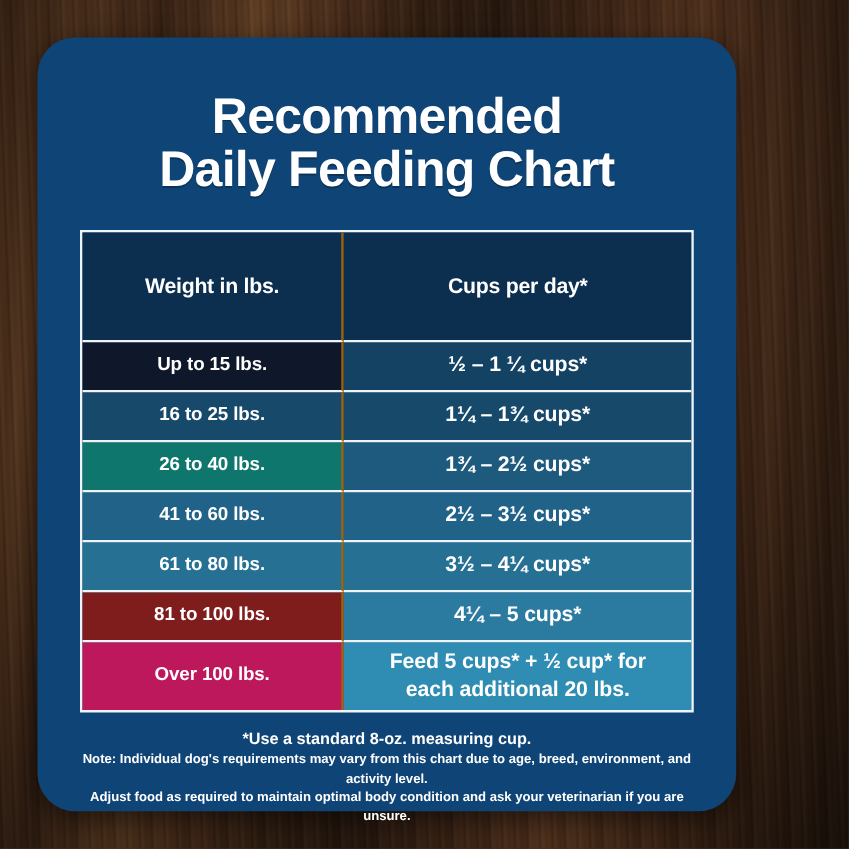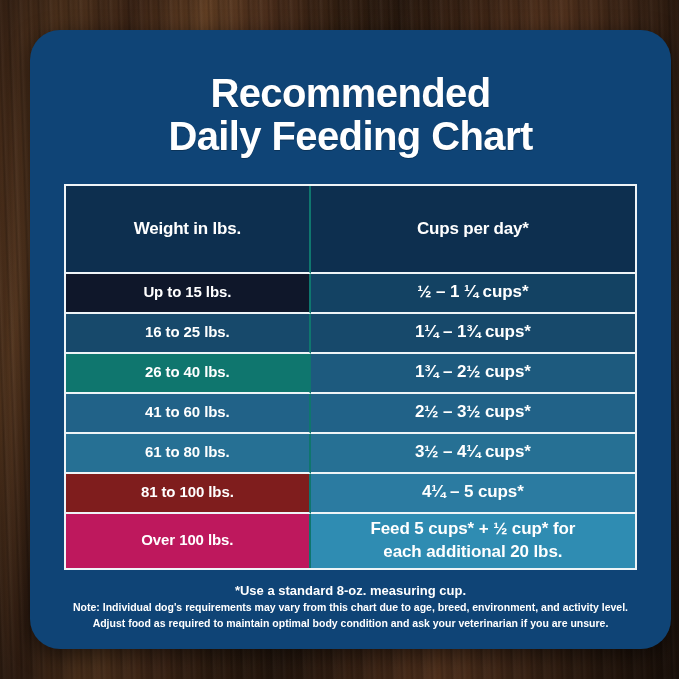--- a/index.html
+++ b/index.html
@@ -50,21 +50,21 @@
   }
   #wood-vignette {
     position:absolute; inset:0;
     background:radial-gradient(ellipse at 50% 45%, rgba(0,0,0,0) 40%, rgba(0,0,0,0.45) 100%);
   }
 
   
   #chart-card {
     position:absolute;
     left:30px; top:30px;
-    width:641px; height:619px;
+    width:559px; height:619px;
     background:#0f4476;
     border-radius:30px;
     box-shadow:0 6px 22px rgba(0,0,0,0.55);
     padding:28px 34px 0 34px;
   }
 
   
   #title-block {
     text-align:center;
     color:#ffffff;
@@ -79,21 +79,21 @@
   
   #feeding-table {
     margin-top:26px;
     width:100%;
     border-collapse:separate;
     border-spacing:0;
     border:2px solid #eef4f7;
     table-layout:fixed;
   }
   #feeding-table td, #feeding-table th {
-    border-right:2px solid #0f766e;
+    border-right:2px solid #a16207;
     border-bottom:2px solid #eef4f7;
     color:#ffffff;
     text-align:center;
     vertical-align:middle;
   }
   #feeding-table td:last-child,
   #feeding-table th:last-child { border-right:none; }
   #feeding-table tr:last-child td { border-bottom:none; }
 
   .col-weight { width:43%; }

